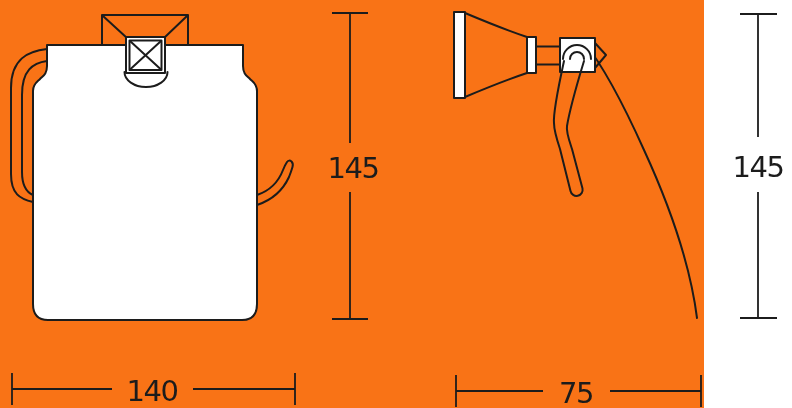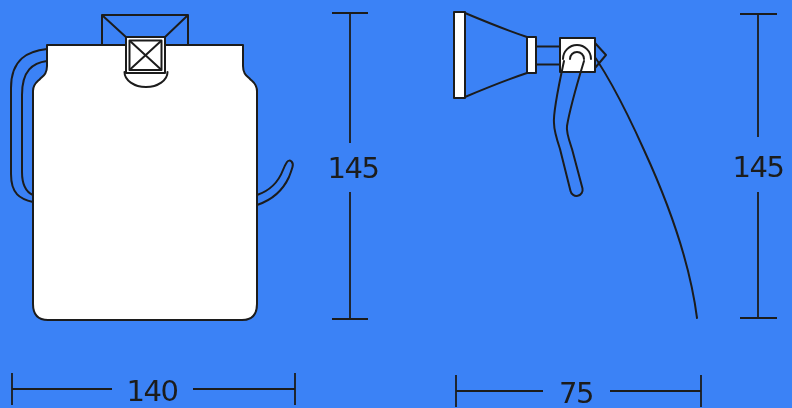--- a/index.html
+++ b/index.html
@@ -6,23 +6,23 @@
     margin: 0;
     padding: 0;
     background: #ffffff;
     width: 792px;
     height: 408px;
     overflow: hidden;
     font-family: "DejaVu Sans", sans-serif;
   }
   .canvas-wrap {
     position: relative;
-    width: 792px;
+    width: 704px;
     height: 408px;
-    background: #3b82f6;
+    background: #f97316;
     text-align: right;
   }
   svg { display: block; }
   .part-stroke {
     fill: none;
     stroke: #1c1c1c;
     stroke-width: 2;
     stroke-linecap: round;
     stroke-linejoin: round;
   }

